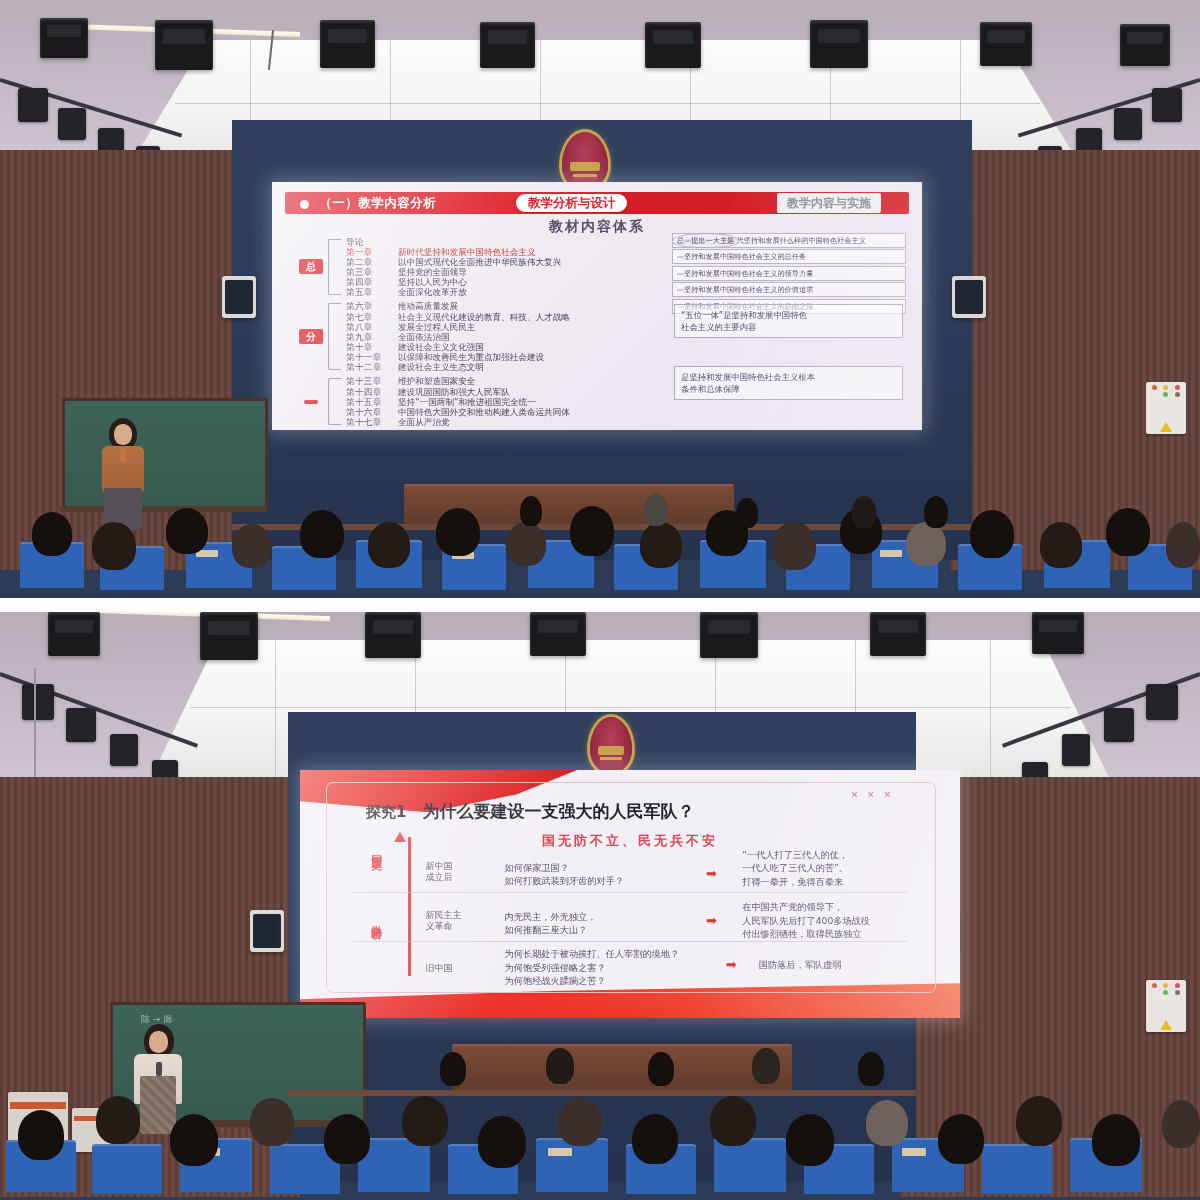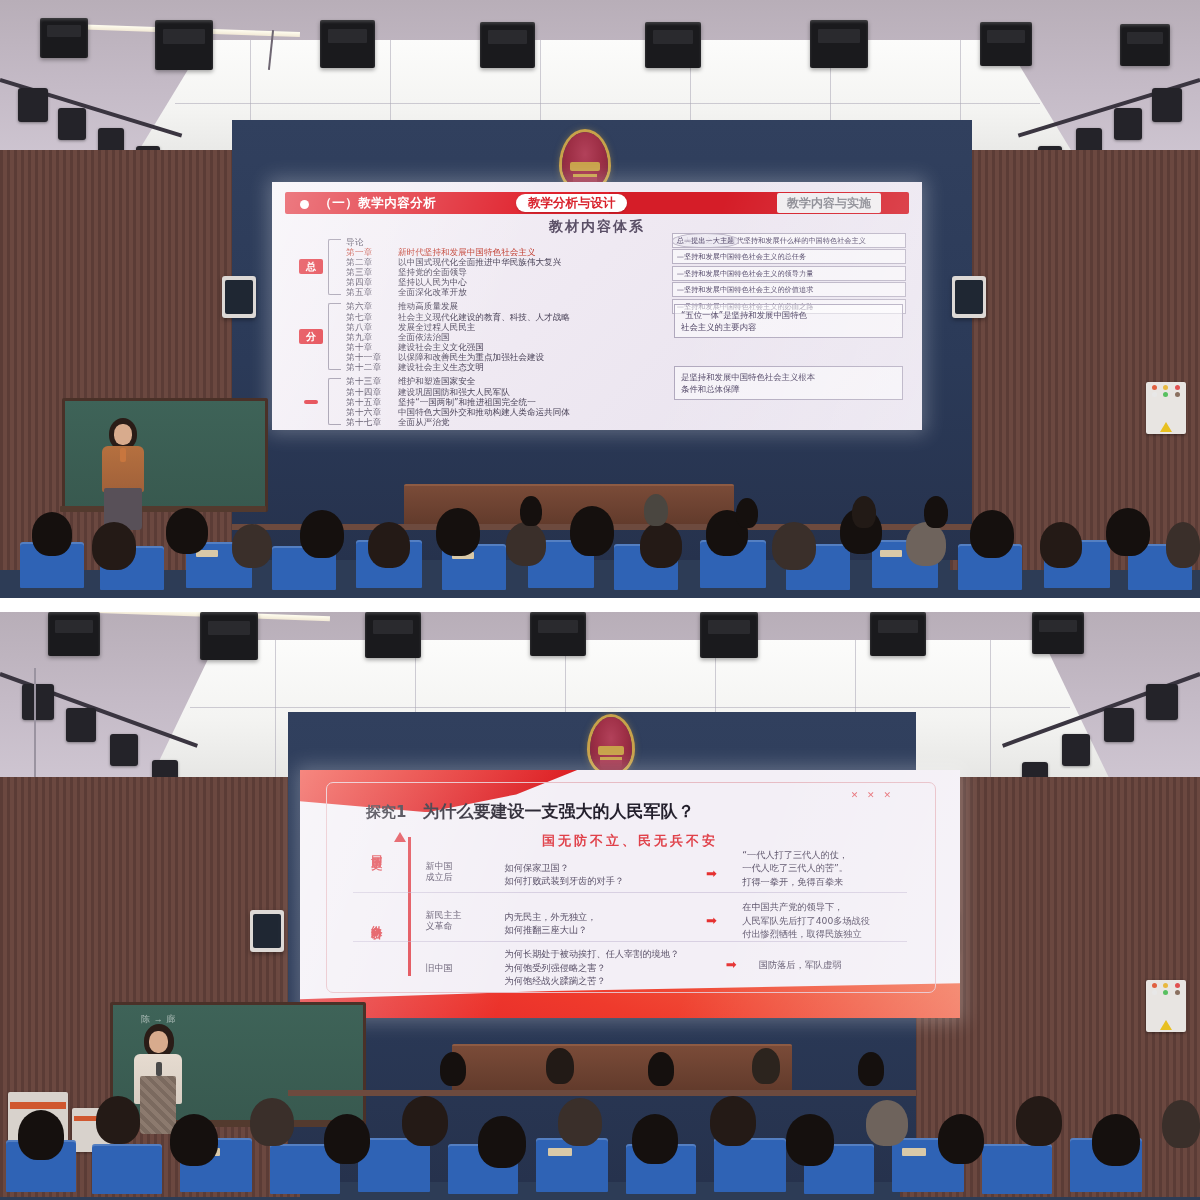--- a/index.html
+++ b/index.html
@@ -544,21 +544,21 @@
         <div class="s2-qs" style="left:31%;top:71.5%;white-space:pre-line;">为何长期处于被动挨打、任人宰割的境地？
 为何饱受列强侵略之害？
 为何饱经战火蹂躏之苦？</div>
         <div class="s2-ar" style="left:64.5%;top:76%;">➡</div>
         <div class="s2-ans" style="left:69.5%;top:76%;">国防落后，军队虚弱</div>
       </div>
       <div class="sheen"></div>
     </div>
 
     <div class="board" style="left:110px;top:390px;width:250px;height:118px;">
-      <div class="chalk" style="left:28px;top:8px;font-family:Liberation Mono, monospace;">陈 → 廊</div>
+      <div class="chalk" style="left:28px;top:8px;">陈 → 廊</div>
     </div>
     <div class="ledge" style="left:108px;top:508px;width:256px;height:7px;"></div>
 
     <div class="cabinet" style="left:8px;top:480px;width:60px;height:56px;">
         <span class="strip"></span>
       </div>
     <div class="cabinet" style="left:72px;top:496px;width:46px;height:44px;">
         <span class="strip"></span>
       </div>
 

